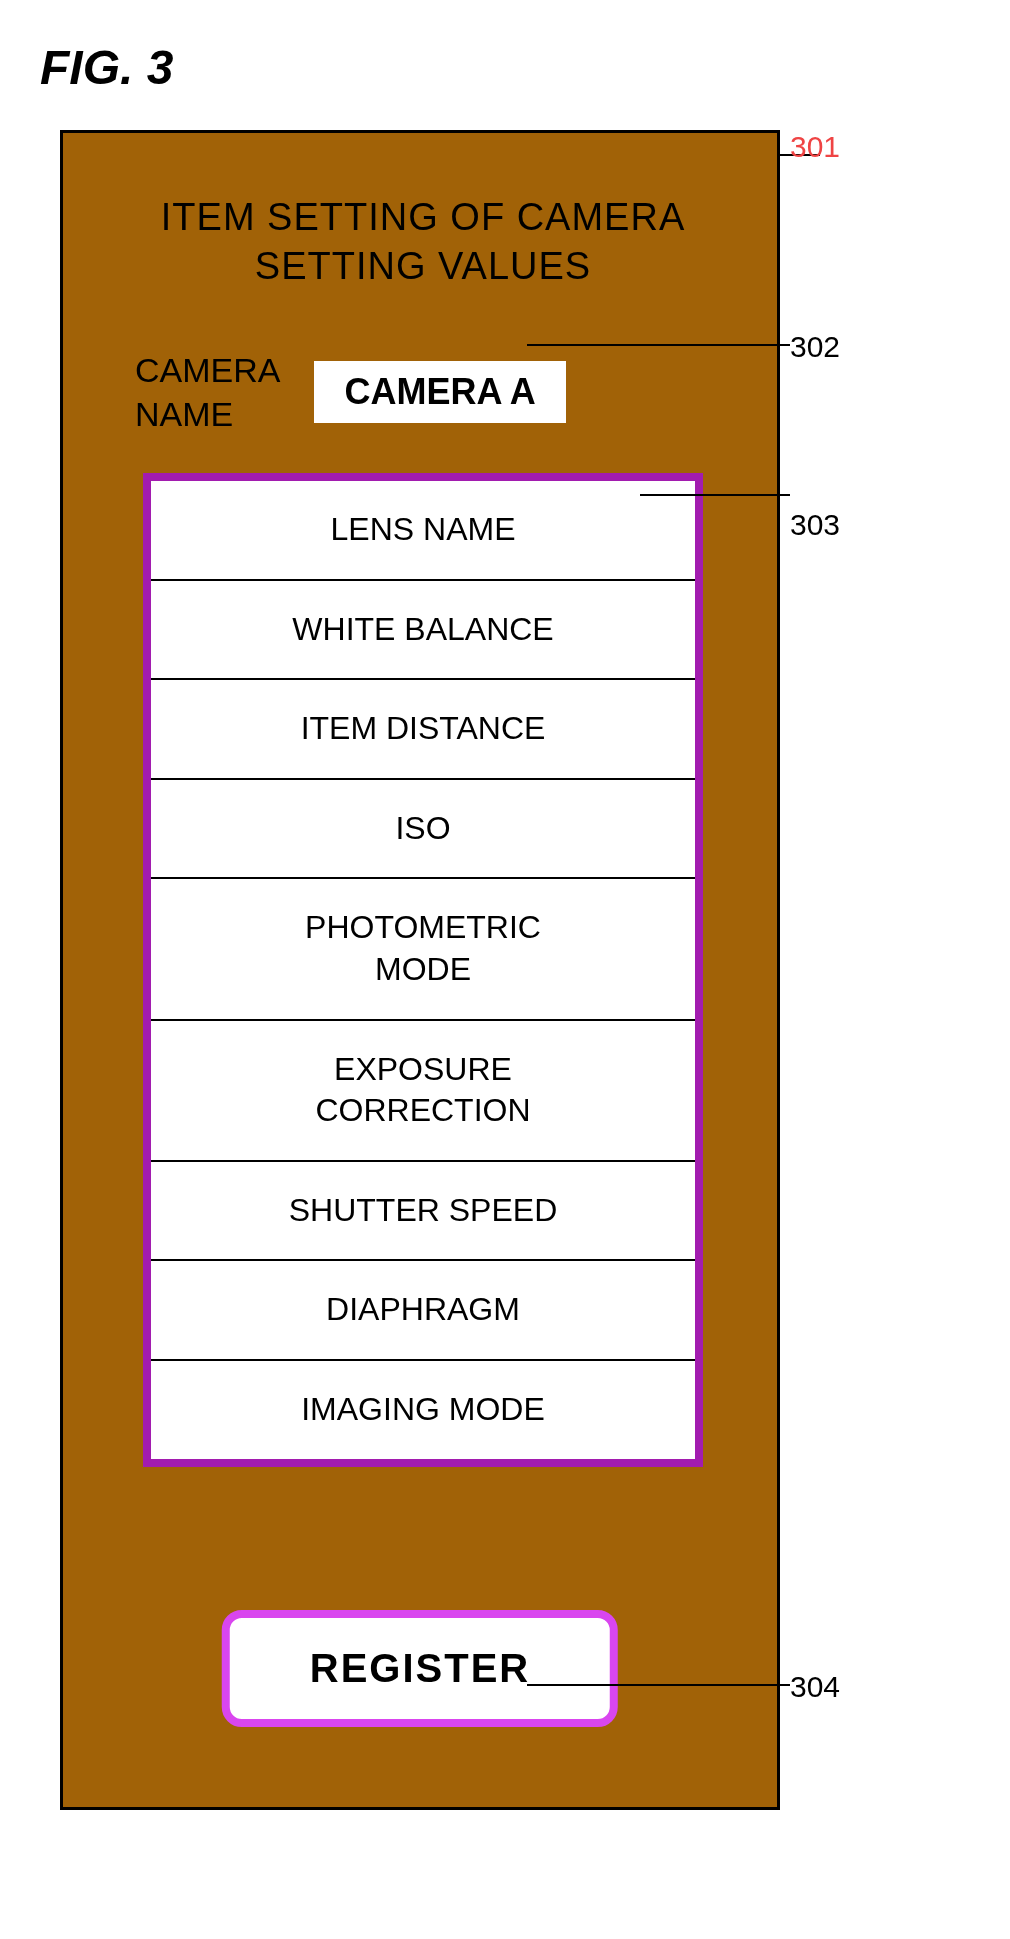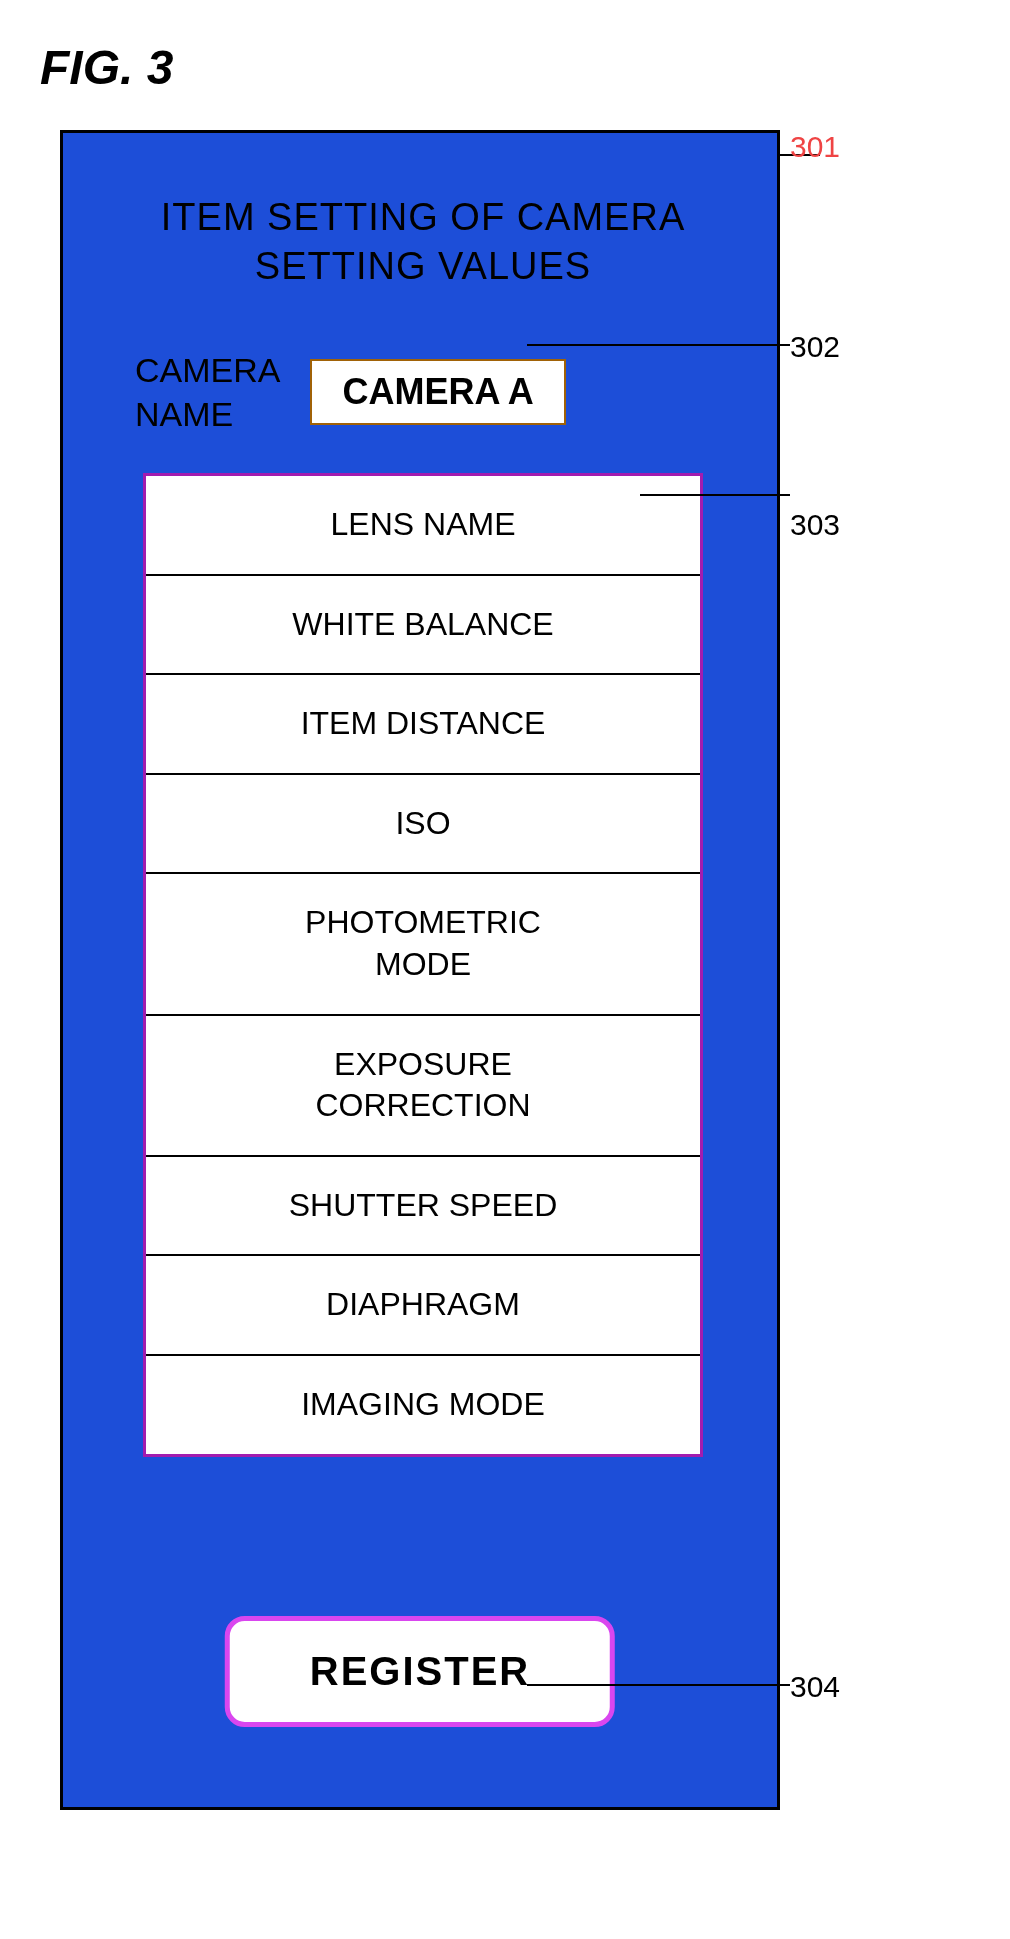--- a/index.html
+++ b/index.html
@@ -35,21 +35,21 @@
       color: #000000;
     }
 
     .main-box {
       position: absolute;
       top: 130px;
       left: 60px;
       width: 720px;
       height: 1680px;
       border: 3px solid #000000;
-      background: #1d4ed8;
+      background: #a16207;
     }
 
     .label-301 {
       position: absolute;
       top: 130px;
       left: 790px;
       font-size: 30px;
       color: #ef4444;
     }
 
@@ -100,36 +100,36 @@
       margin-left: 32px;
     }
 
     .camera-name-label {
       font-size: 34px;
       color: #000000;
       line-height: 1.3;
     }
 
     .camera-name-input {
-      border: 2px solid #a16207;
+      border: 4px solid #a16207;
       padding: 10px 30px;
       font-size: 36px;
       font-weight: bold;
       color: #000000;
       background: #ffffff;
       min-width: 200px;
       text-align: center;
     }
 
     .settings-list-box {
       position: absolute;
       top: 340px;
       left: 80px;
       width: 560px;
-      border: 3px solid #a21caf;
+      border: 8px solid #a21caf;
       background: #ffffff;
     }
 
     .setting-item {
       border-bottom: 2px solid #000000;
       padding: 28px 20px;
       font-size: 32px;
       color: #000000;
       text-align: center;
       line-height: 1.3;
@@ -137,21 +137,21 @@
 
     .setting-item:last-child {
       border-bottom: none;
     }
 
     .register-button {
       position: absolute;
       bottom: 80px;
       left: 50%;
       transform: translateX(-50%);
-      border: 5px solid #d946ef;
+      border: 8px solid #d946ef;
       border-radius: 20px;
       padding: 28px 80px;
       font-size: 40px;
       font-weight: bold;
       color: #000000;
       background: #ffffff;
       cursor: pointer;
       letter-spacing: 2px;
     }
   </style>

